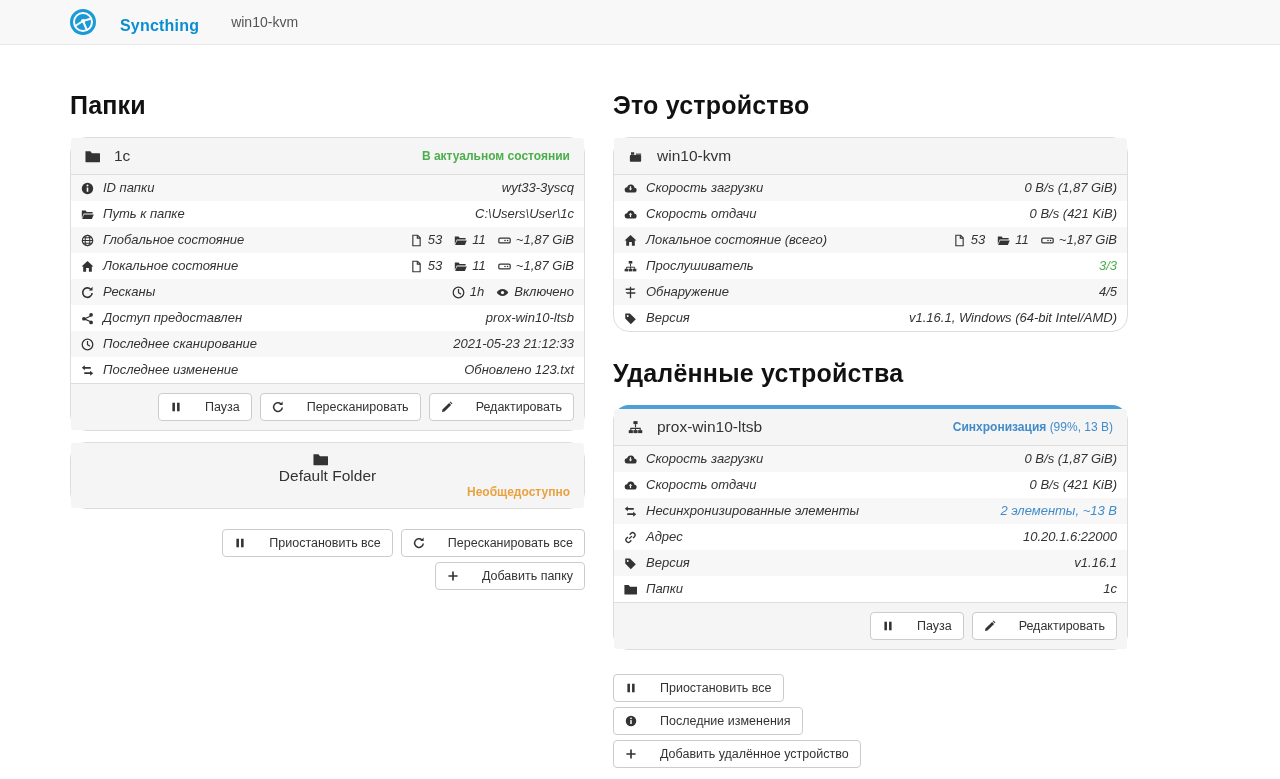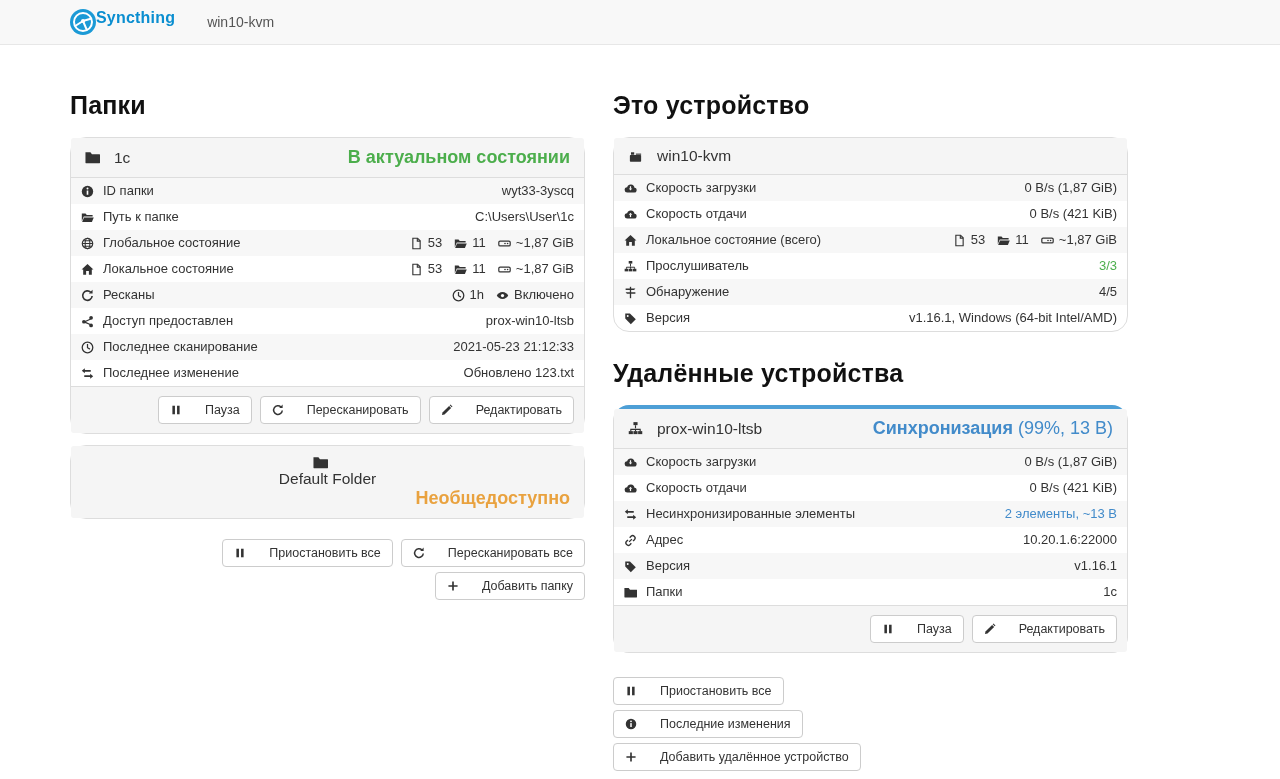--- a/index.html
+++ b/index.html
@@ -12,21 +12,21 @@
   }
   svg.ic { width:13px; height:13px; fill:currentColor; flex:0 0 auto; }
   svg.ic-lg { width:15px; height:15px; fill:currentColor; flex:0 0 auto; }
   svg.ic-nav { width:14px; height:14px; fill:currentColor; flex:0 0 auto; }
 
   
   .navbar {
     height:45px; background:#f8f8f8; border-bottom:1px solid #e7e7e7;
     display:flex; align-items:center; padding:0 72px 0 70px;
   }
-  .brand { display:flex; align-items:flex-start; gap:0; cursor:pointer; }
+  .brand { display:flex; align-items:flex-end; gap:24px; cursor:pointer; }
   .brand-text { color:#0a8ed0; font-weight:bold; font-size:16px; letter-spacing:.2px; }
   .nav-title { margin-left:32px; color:#555; font-size:14px; }
   .nav-right { margin-left:auto; display:flex; align-items:center; gap:30px; }
   .nav-item { display:flex; align-items:center; gap:6px; color:#555; font-size:14px; cursor:pointer; }
   .caret { width:0; height:0; border-left:4px solid transparent; border-right:4px solid transparent; border-top:4px solid #555; margin-left:2px; }
 
   
   .content { width:1058px; margin-left:70px; padding-top:46px; display:flex; gap:28px; }
   .col { width:515px; }
   h2 { margin:0 0 17px 0; font-size:25px; font-weight:600; color:#111; letter-spacing:.2px; }
@@ -35,28 +35,28 @@
   
   .panel { border:1px solid #ddd; border-radius:16px; margin-bottom:11px; background:#fff; }
   .panel.sync-top { border-top:4px solid #4d9fd6; }
   .panel-heading {
     background:#f5f5f5; padding:9px 14px; display:flex; align-items:center;
     border-radius:3px 3px 0 0; cursor:pointer;
   }
   .panel.collapsed .panel-heading { border-radius:3px;flex-direction:column; }
   .ph-icon { color:#333; margin-right:14px; display:flex; }
   .ph-name { font-size:15.5px; color:#333; }
-  .ph-status { margin-left:auto; font-size:18px; font-weight:bold; }
+  .ph-status { margin-left:auto; font-size:12px; font-weight:bold; }
   .st-green { color:#4cae4c; }
   .st-orange { color:#e9a23f; }
   .st-blue { color:#428bca; }
   .st-detail { font-weight:normal; }
 
   .rows { border-top:1px solid #ddd; }
-  .t-row { display:flex; align-items:center; padding:4px 10px; line-height:18px; }
+  .t-row { display:flex; align-items:center; padding:4px 10px; line-height:18px;font-style:italic; }
   .rows .t-row:nth-child(odd) { background:#f7f7f7; }
   .t-label { display:flex; align-items:center; gap:9px; color:#333; }
   .t-value { margin-left:auto; text-align:right; display:flex; align-items:center; gap:12px; }
   .v-part { display:flex; align-items:center; gap:5px; }
   .v-green { color:#4cae4c; }
   .v-link { color:#428bca; cursor:pointer; }
 
   .panel-footer {
     background:#f5f5f5; border-top:1px solid #ddd; padding:9px 10px;
     display:flex; justify-content:flex-end; gap:8px; border-radius:0 0 3px 3px;

